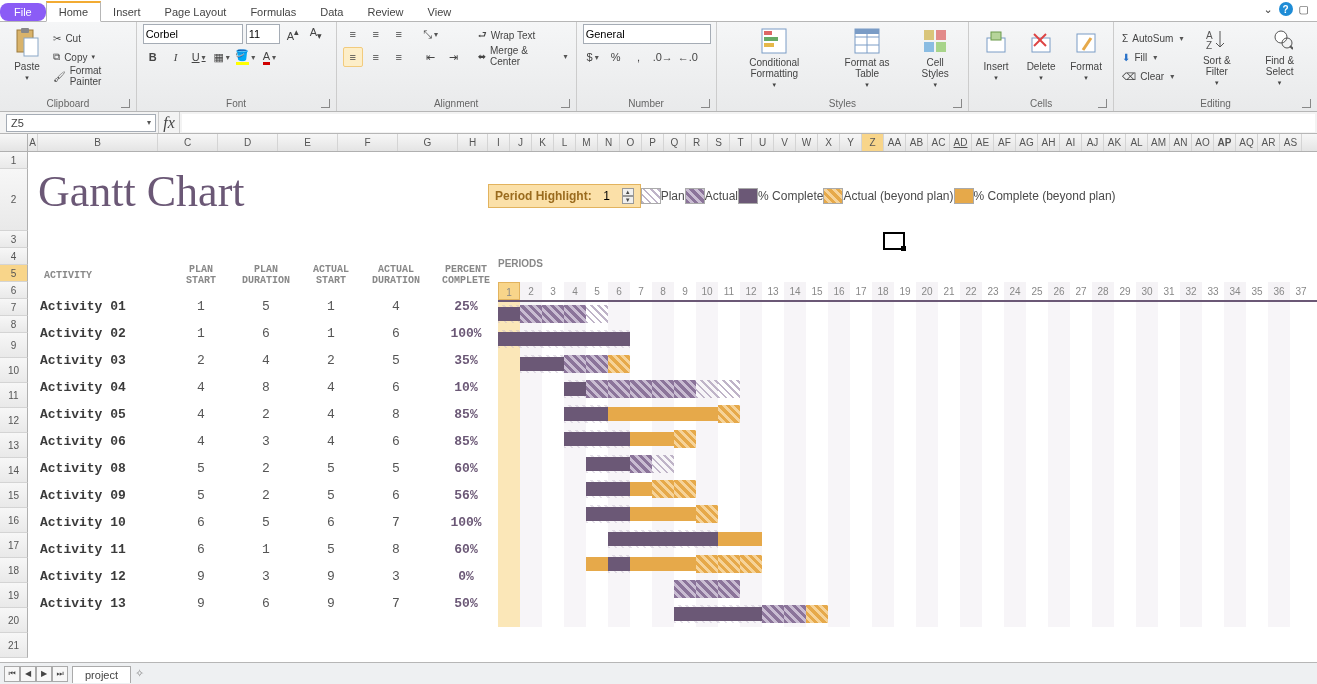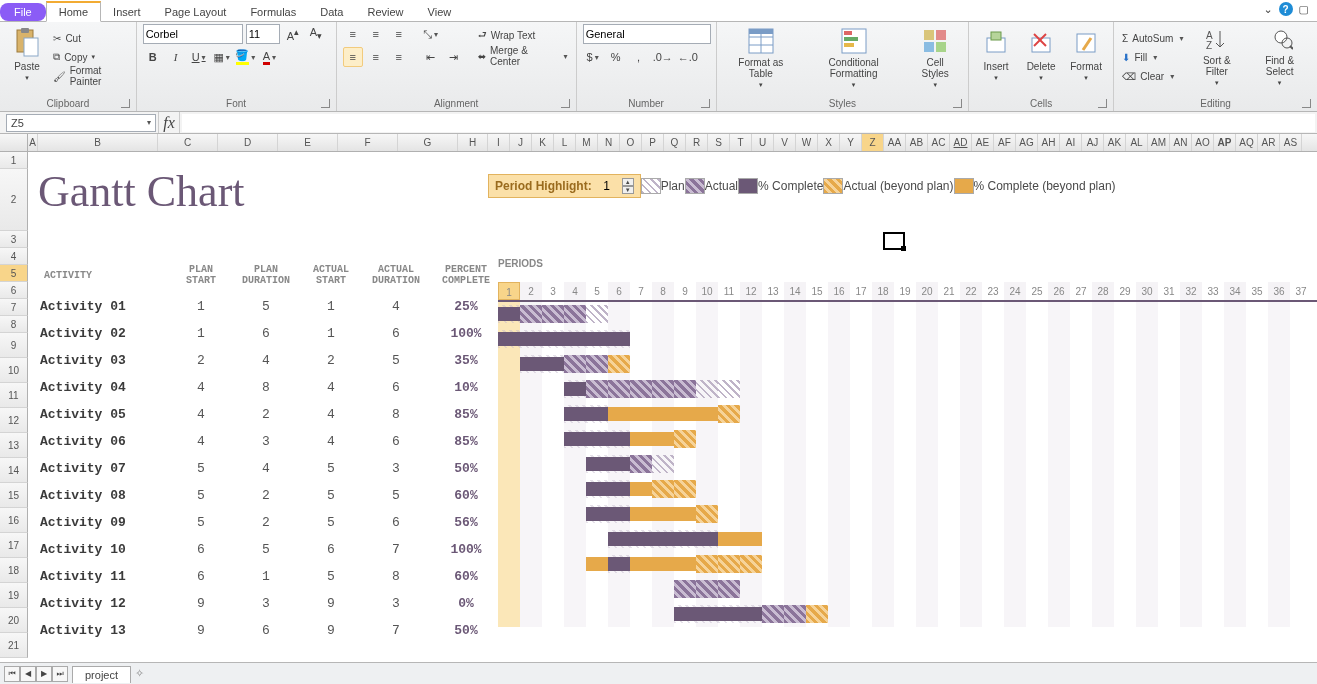--- a/index.html
+++ b/index.html
@@ -41,21 +41,21 @@
   .ch { text-align:center; font-size:10px; color:#555; border-right:1px solid #d4d4d4; line-height:17px; }
   .ch.sel { background:#f8d58a; }
   .rowhdrs { position:absolute; left:0; top:18px; width:28px; }
   .rh { height:17px; border-bottom:1px solid #d4d4d4; border-right:1px solid #b0b0b0; background:linear-gradient(#f7f7f7,#e9e9e9); font-size:10px; color:#555; text-align:center; line-height:17px; }
   .rh.big { height:25px; line-height:25px; }
   .rh.tall { height:62px; line-height:62px; }
   .rh.sel { background:#f8d58a; }
   .cells { position:absolute; left:28px; top:18px; right:0; }
   
   .title { font-family:"Corbel","Segoe UI"; font-size:44px; font-weight:300; color:#6b5876; letter-spacing:0px; padding:14px 0 0 10px; }
-  .legend { position:absolute; left:460px; top:22px; display:flex; align-items:center; font-size:12px; color:#4a4a4a; }
+  .legend { position:absolute; left:460px; top:32px; display:flex; align-items:center; font-size:12px; color:#4a4a4a; }
   .ph { background:#fbe0a8; border:1px solid #e2b35e; padding:3px 6px; display:flex; align-items:center; gap:6px; }
   .ph input { width:18px; text-align:center; border:none; background:transparent; font-size:12px;}
   .spin { display:flex; flex-direction:column; }
   .spin div { width:12px; height:8px; border:1px solid #999; font-size:6px; text-align:center; line-height:6px; background:#f0f0f0; }
   .sw { width:20px; height:16px; border:1px solid #aaa; }
   .hatch-plan { background:repeating-linear-gradient(45deg,#bfb4c8 0 2px,transparent 2px 5px); }
   .hatch-actual { background:repeating-linear-gradient(45deg,#8b749a 0 3px,#c9bcd2 3px 6px); }
   .solid-comp { background:#6b5876; }
   .hatch-beyond { background:repeating-linear-gradient(45deg,#e6a94a 0 3px,#f6d399 3px 6px); }
   .solid-beyond { background:#e6a94a; }
@@ -244,39 +244,39 @@
     </div>
     <div class="group-label">Number</div>
   </div>
 
   <div class="group">
     <div class="row">
       <div class="bigbtn">
         <div class="ic">
             <svg width="28" height="28">
               <rect x="2" y="2" width="24" height="24" fill="#fff" stroke="#7a9cc6"></rect>
-              <line x1="2" y1="10" x2="26" y2="10" stroke="#7a9cc6"></line>
-              <line x1="2" y1="18" x2="26" y2="18" stroke="#7a9cc6"></line>
-              <line x1="14" y1="2" x2="14" y2="26" stroke="#7a9cc6"></line>
-              <rect x="2" y="2" width="24" height="5" fill="#7a9cc6"></rect>
+              <rect x="4" y="4" width="8" height="4" fill="#d66"></rect>
+              <rect x="4" y="10" width="14" height="4" fill="#6a6"></rect>
+              <rect x="4" y="16" width="10" height="4" fill="#e6b84a"></rect>
             </svg>
           </div>
-        <span>Format as Table</span>
+        <span>Conditional Formatting</span>
           <span style="font-size:7px">▾</span>
       </div>
       <div class="bigbtn">
         <div class="ic">
             <svg width="28" height="28">
               <rect x="2" y="2" width="24" height="24" fill="#fff" stroke="#7a9cc6"></rect>
-              <rect x="4" y="4" width="8" height="4" fill="#d66"></rect>
-              <rect x="4" y="10" width="14" height="4" fill="#6a6"></rect>
-              <rect x="4" y="16" width="10" height="4" fill="#e6b84a"></rect>
+              <line x1="2" y1="10" x2="26" y2="10" stroke="#7a9cc6"></line>
+              <line x1="2" y1="18" x2="26" y2="18" stroke="#7a9cc6"></line>
+              <line x1="14" y1="2" x2="14" y2="26" stroke="#7a9cc6"></line>
+              <rect x="2" y="2" width="24" height="5" fill="#7a9cc6"></rect>
             </svg>
           </div>
-        <span>Conditional Formatting</span>
+        <span>Format as Table</span>
           <span style="font-size:7px">▾</span>
       </div>
       <div class="bigbtn">
         <div class="ic">
             <svg width="28" height="28">
               <rect x="3" y="3" width="10" height="10" fill="#d9c57a"></rect>
               <rect x="15" y="3" width="10" height="10" fill="#e28a8a"></rect>
               <rect x="3" y="15" width="10" height="10" fill="#8abce2"></rect>
               <rect x="15" y="15" width="10" height="10" fill="#a8d48a"></rect>
             </svg>
@@ -539,28 +539,20 @@
           </tr>
           <tr>
             <td class="act">Activity 06</td>
   <td>4</td>
   <td>3</td>
   <td>4</td>
   <td>6</td>
   <td class="pct">85%</td>
           </tr>
           <tr>
-            <td class="act">Activity 07</td>
-  <td>5</td>
-  <td>4</td>
-  <td>5</td>
-  <td>3</td>
-  <td class="pct">50%</td>
-          </tr>
-          <tr>
             <td class="act">Activity 08</td>
   <td>5</td>
   <td>2</td>
   <td>5</td>
   <td>5</td>
   <td class="pct">60%</td>
           </tr>
           <tr>
             <td class="act">Activity 09</td>
   <td>5</td>

